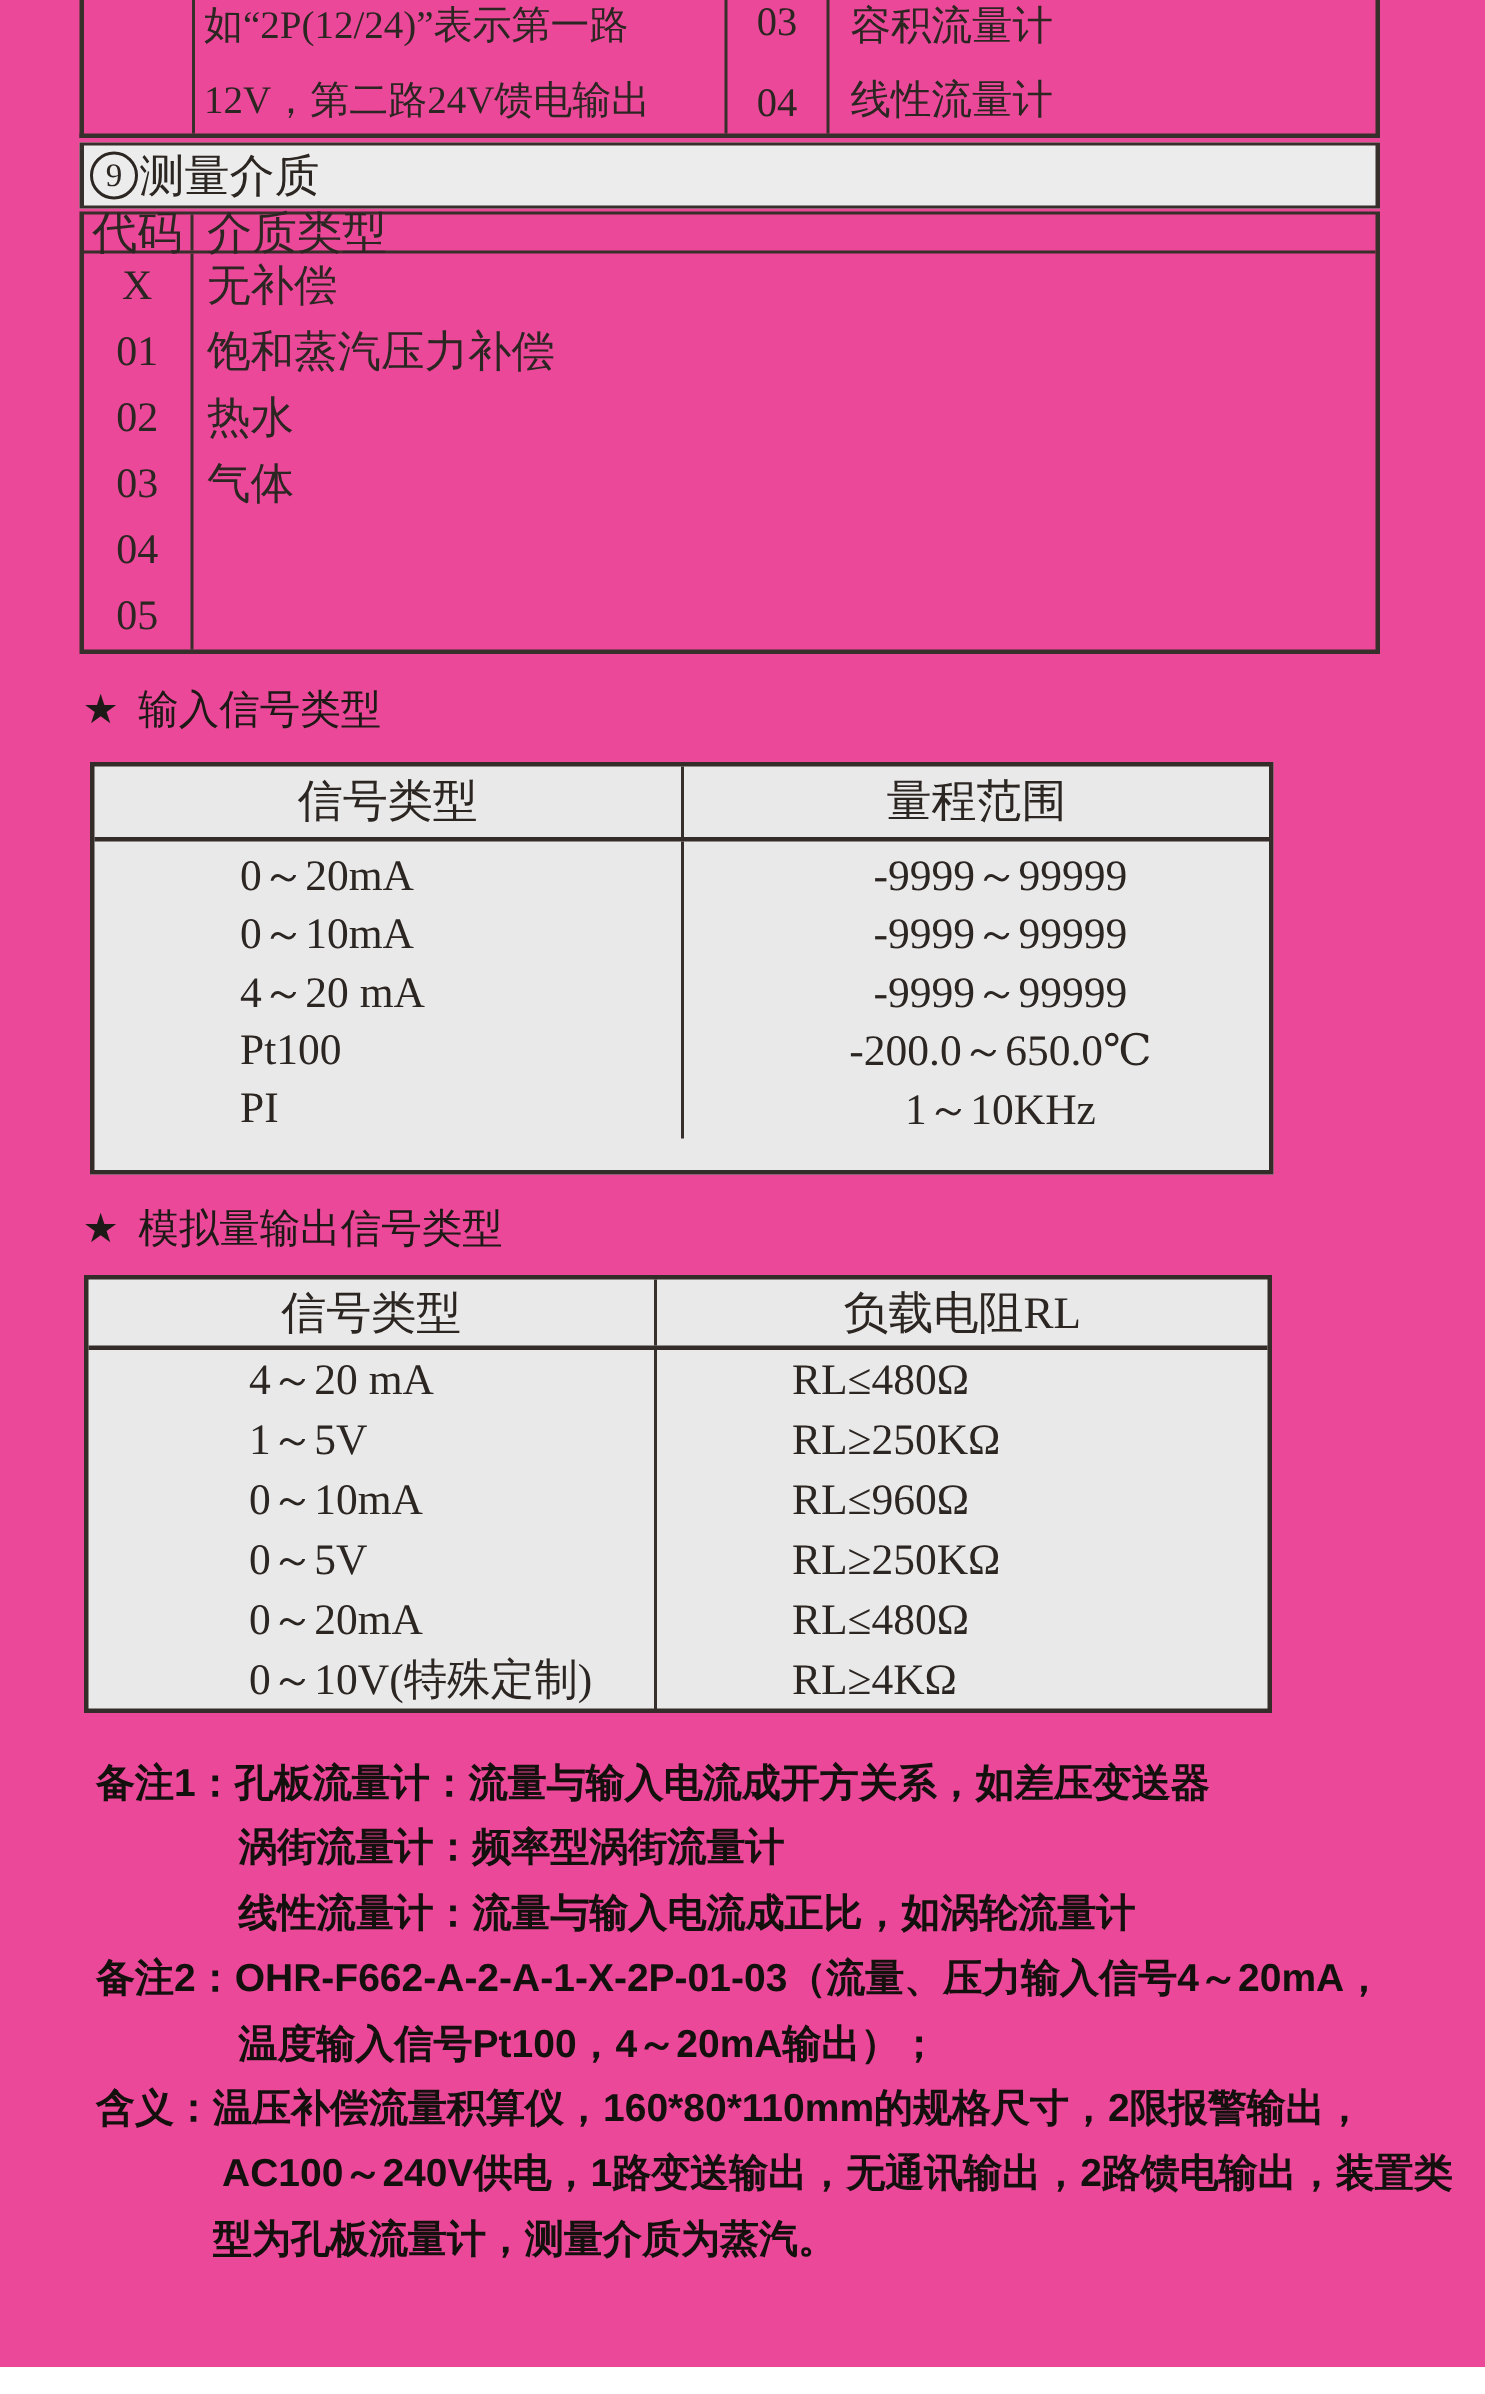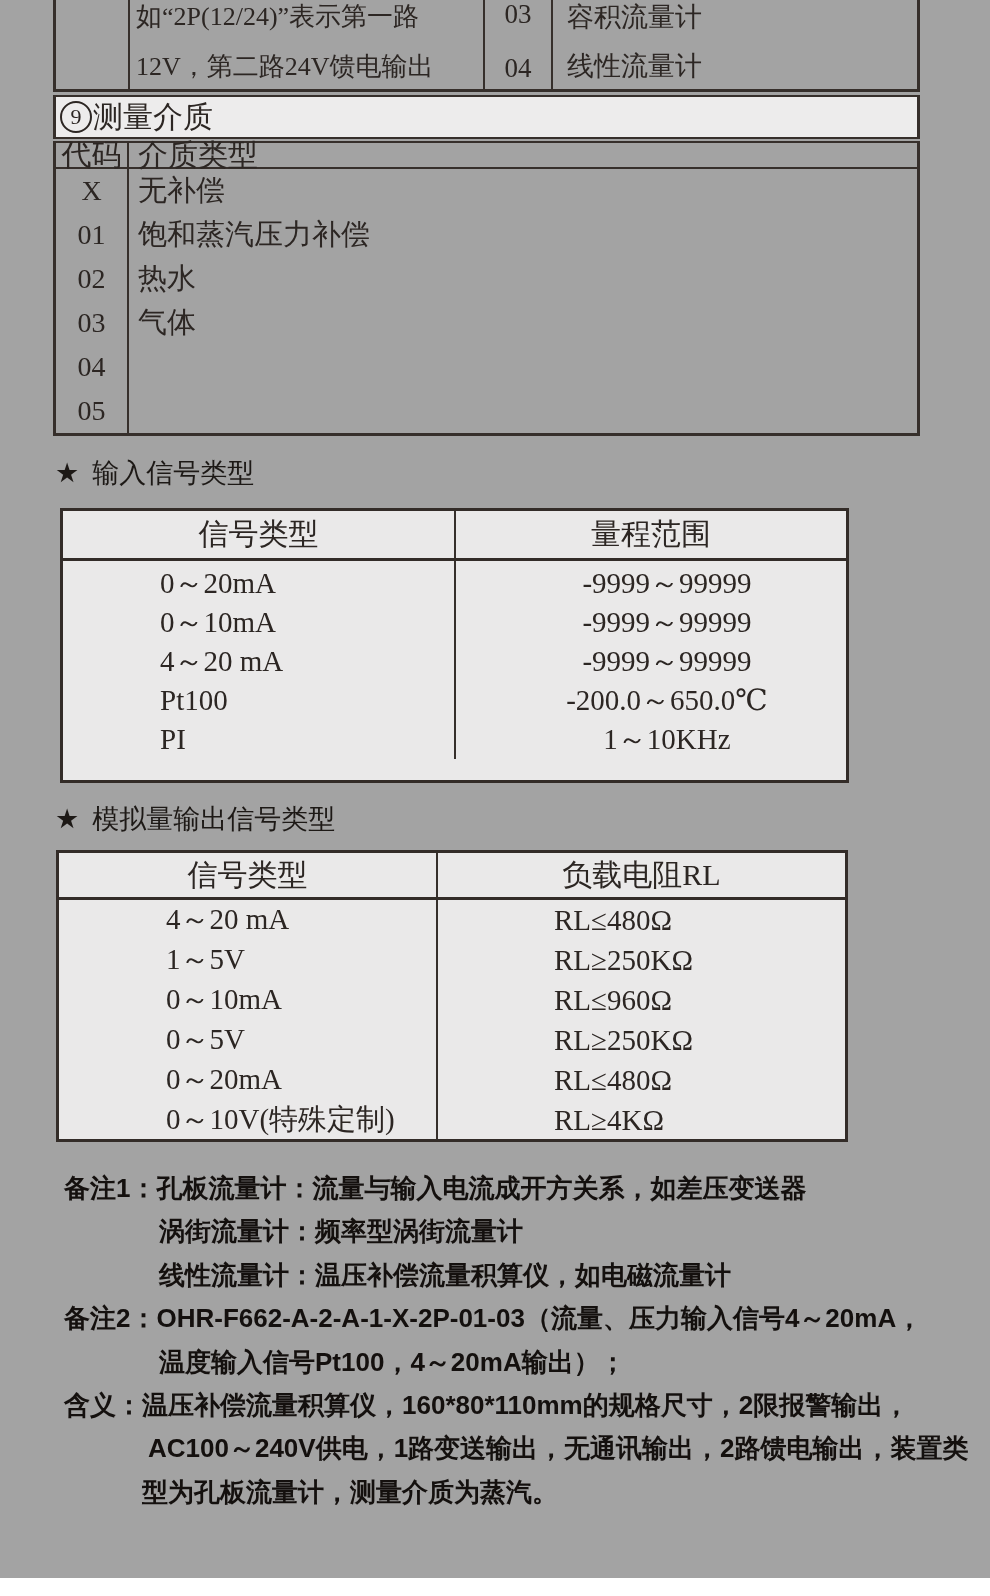--- a/index.html
+++ b/index.html
@@ -1,19 +1,19 @@
 <!DOCTYPE html>
 <html><head>
 <meta charset="utf-8">
 <style>
   * { margin:0; padding:0; box-sizing:border-box; }
   html,body { background:#cfcdcd; }
   .page {
     position:relative; width:990px; height:1596px; overflow:hidden;
-    background:#a3a3a3;
+    background:#ec4899;
     font-family:"Liberation Serif","DejaVu Serif",serif;
     color:#2c2623;
   }
   
   .top-table {
     position:absolute; left:53px; top:-4px; width:867px; height:96px;
     border:3px solid #362f2b; border-top:none; display:flex;
   }
   .tt-c1 { width:72px; }
   .tt-c2 {
@@ -80,21 +80,21 @@
   #input-table .sig-h1 { width:393px; }
   #input-table .sig-col-left { width:393px; padding-left:97px; padding-top:3px; }
   #input-table .sig-col-right { padding-top:3px;padding-left:32px; }
   #input-table .sig-row { height:39px; }
   #input-table .sig-col-right .sig-row { justify-content:center; }
 
   #output-table { left:56px; top:850px; width:792px; height:292px; background:#eae9e9; }
   #output-table .sig-header { height:47px; }
   #output-table .sig-h1 { width:379px; }
   #output-table .sig-col-left { width:379px; padding-left:107px; }
-  #output-table .sig-col-right { padding-left:116px; }
+  #output-table .sig-col-right { padding-left:90px; }
   #output-table .sig-row { height:40px; }
   
   .notes {
     position:absolute; left:64px; top:1167px; width:915px;
     font-family:"Liberation Sans","DejaVu Sans",sans-serif; font-weight:700;
     font-size:26px; color:#14100e;
   }
   .note-line { line-height:43.4px; white-space:nowrap; }
   .ind-a { padding-left:0; }
   .ind-b { padding-left:95px; }
@@ -206,21 +206,21 @@
         <div class="sig-row">RL≥250KΩ</div>
         <div class="sig-row">RL≤480Ω</div>
         <div class="sig-row">RL≥4KΩ</div>
       </div>
     </div>
   </div>
 
   <div class="notes">
     <div class="note-line ind-a">备注1：孔板流量计：流量与输入电流成开方关系，如差压变送器</div>
     <div class="note-line ind-b">涡街流量计：频率型涡街流量计</div>
-    <div class="note-line ind-b">线性流量计：温压补偿流量积算仪，如电磁流量计</div>
+    <div class="note-line ind-b">线性流量计：流量与输入电流成正比，如涡轮流量计</div>
     <div class="note-line ind-a">备注2：OHR-F662-A-2-A-1-X-2P-01-03（流量、压力输入信号4～20mA，</div>
     <div class="note-line ind-b">温度输入信号Pt100，4～20mA输出）；</div>
     <div class="note-line ind-a">含义：温压补偿流量积算仪，160*80*110mm的规格尺寸，2限报警输出，</div>
     <div class="note-line ind-c">AC100～240V供电，1路变送输出，无通讯输出，2路馈电输出，装置类</div>
     <div class="note-line ind-d">型为孔板流量计，测量介质为蒸汽。</div>
   </div>
 
   <div class="bottom-strip"></div>
 
 </div>

